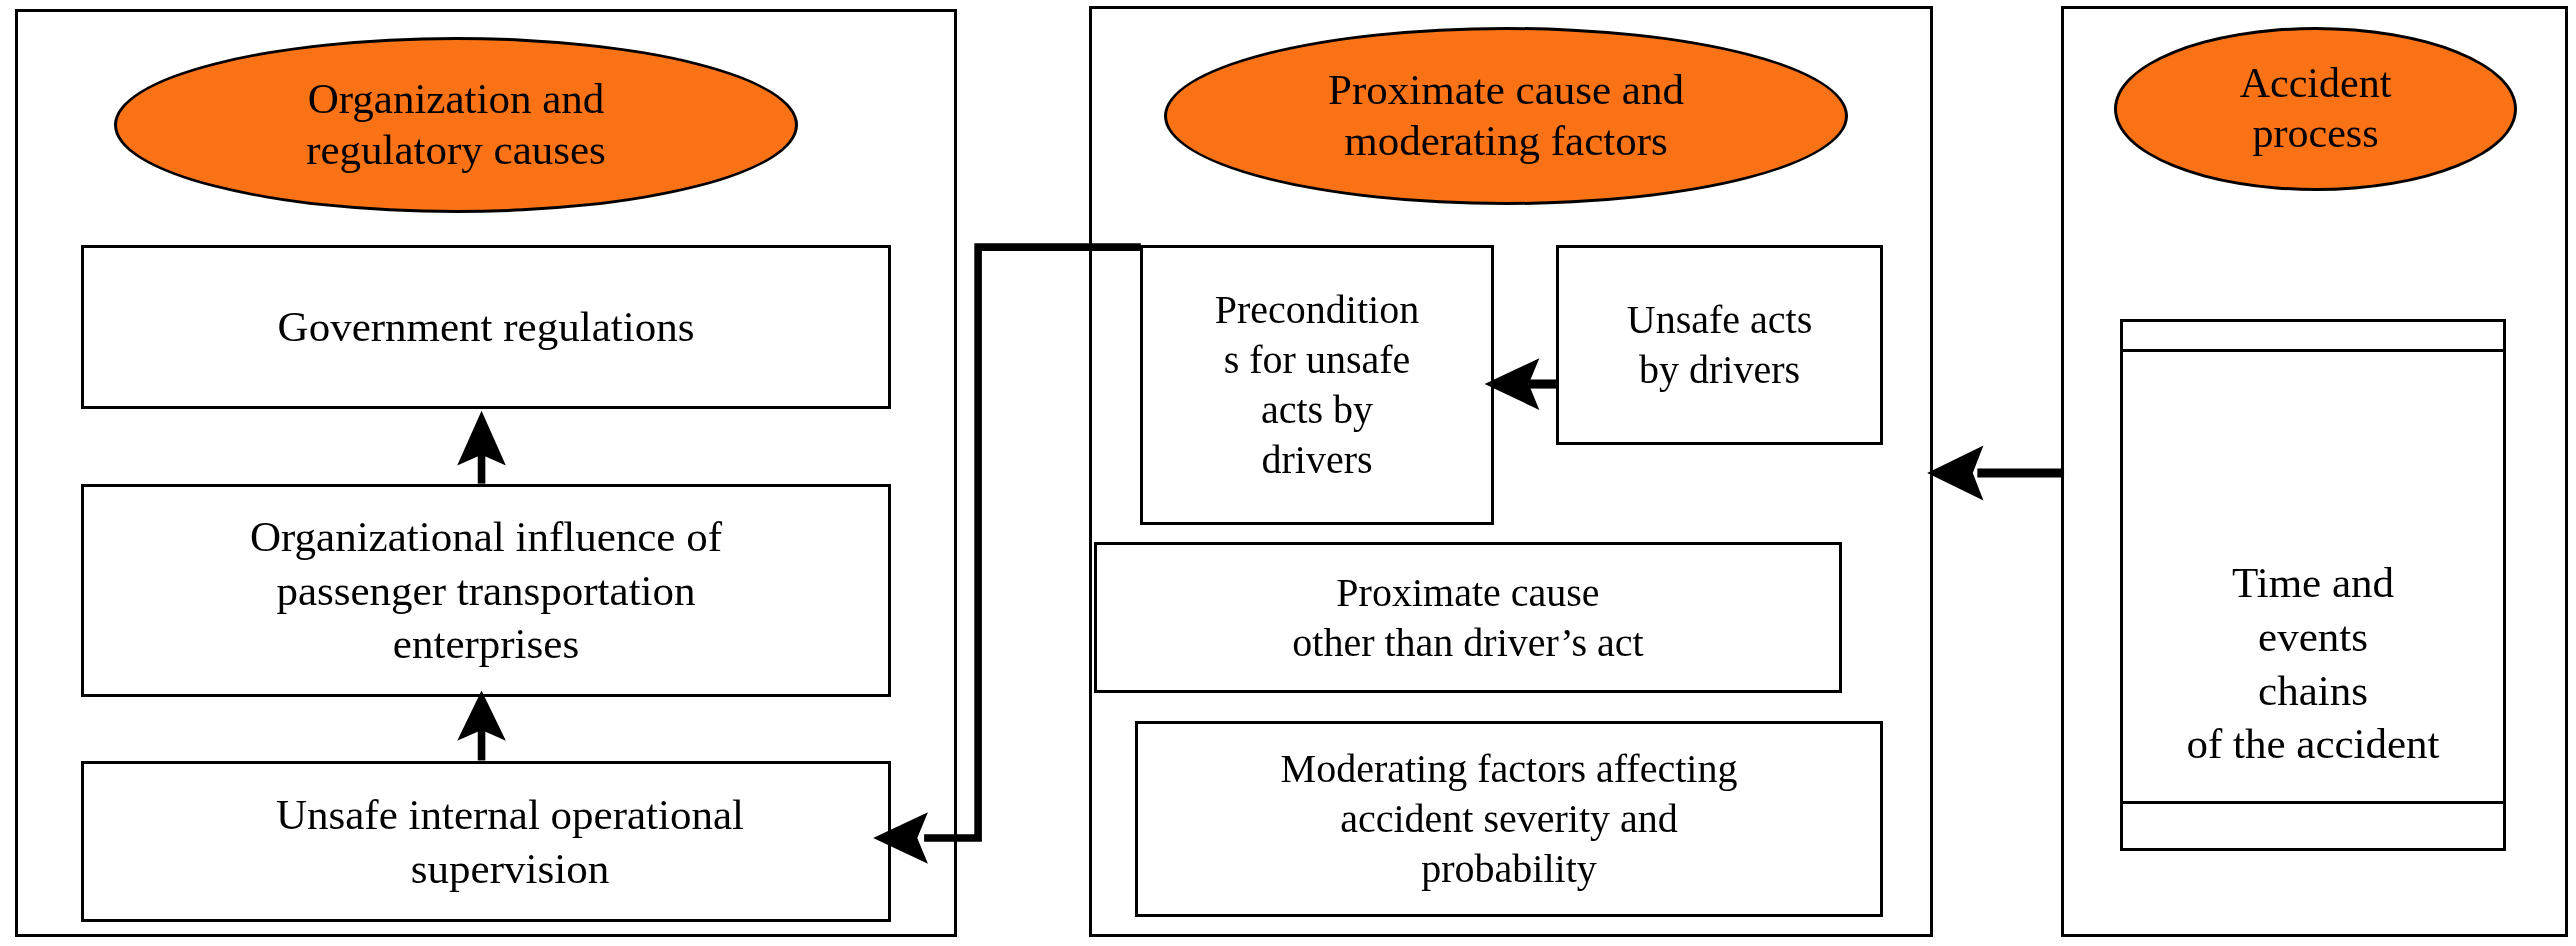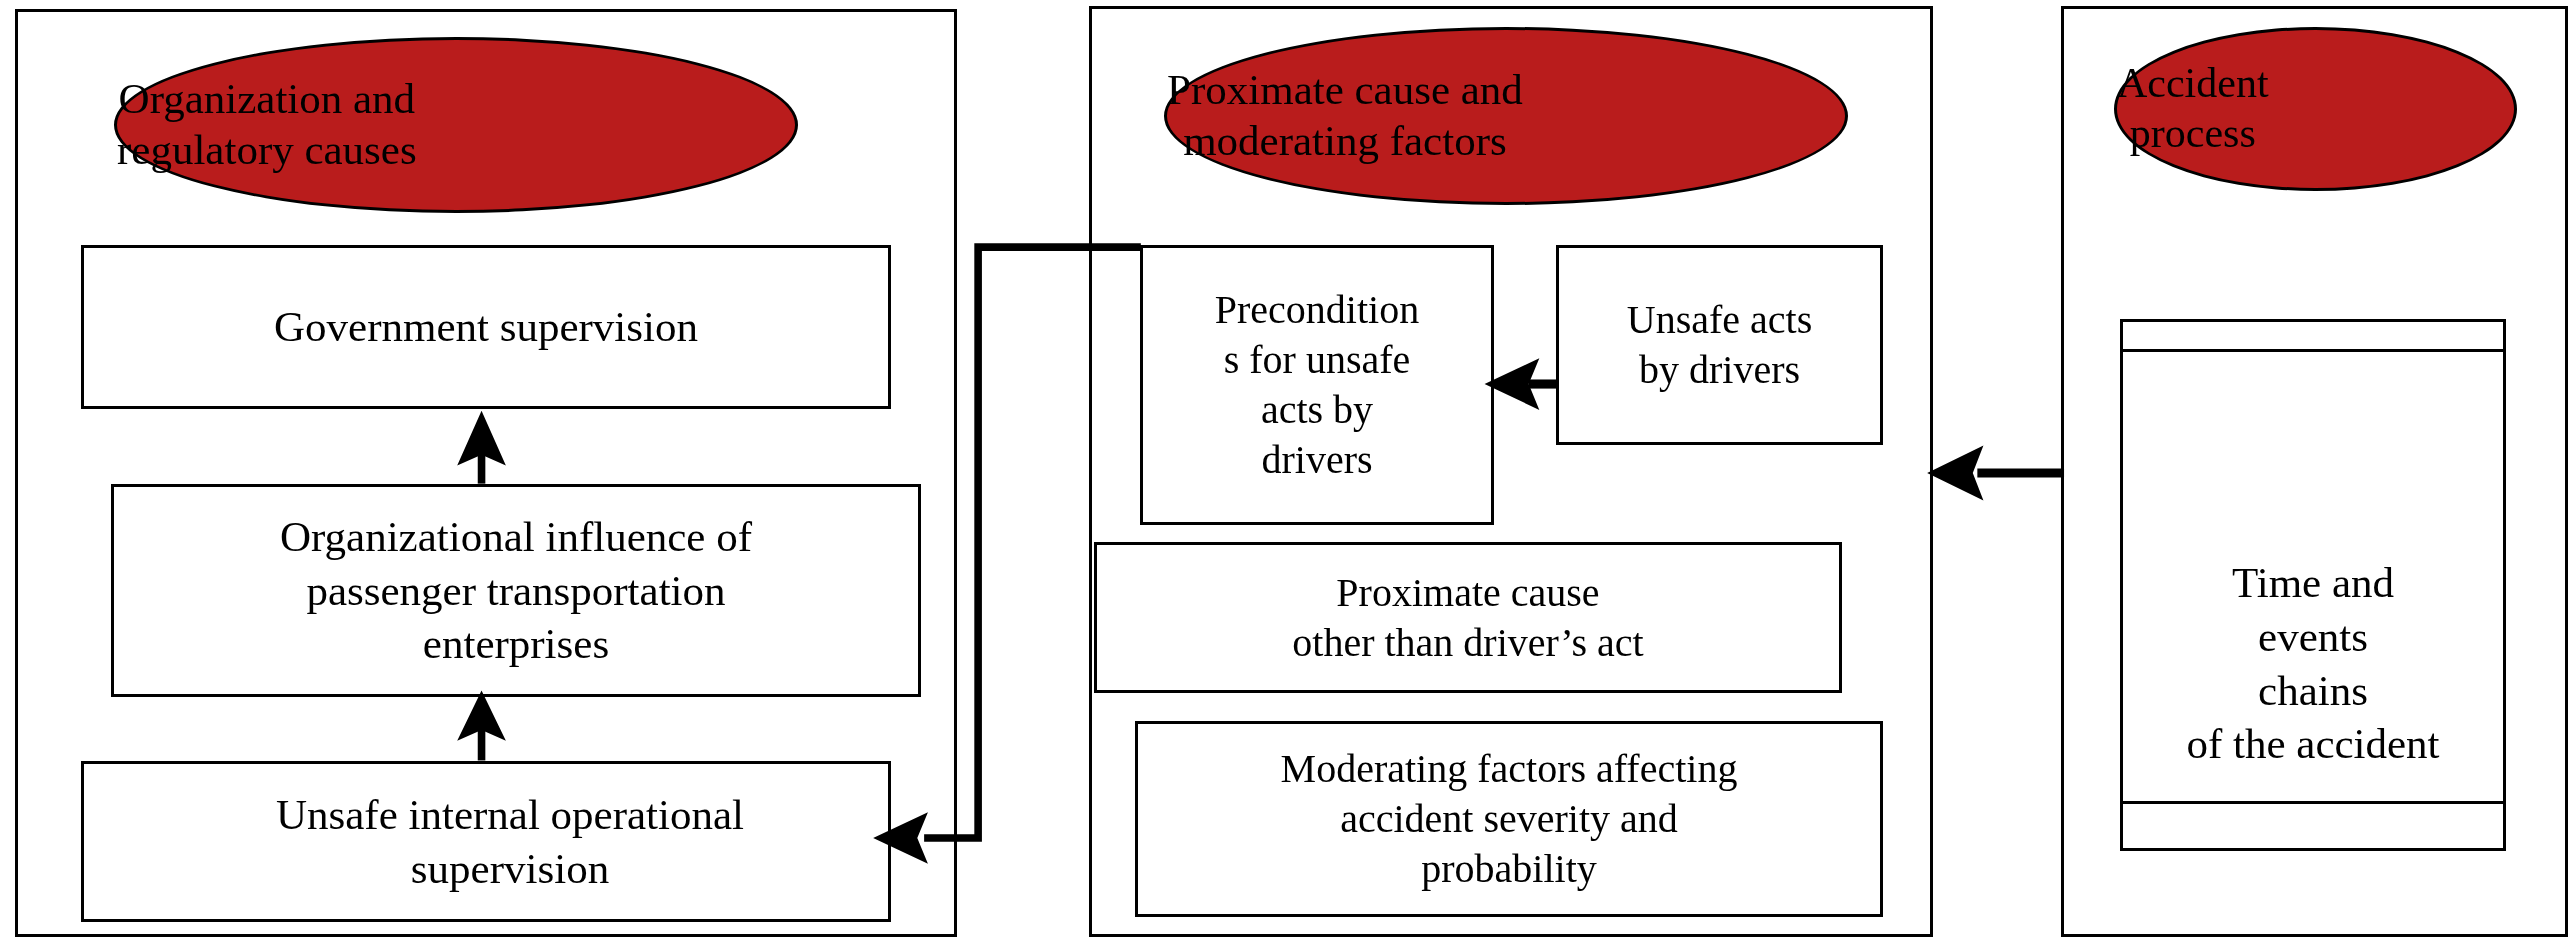--- a/index.html
+++ b/index.html
@@ -23,27 +23,27 @@
     box-sizing: border-box;
     background: #ffffff;
   }
   #panel-left   { left: 15px;   top: 9px; width: 942px; height: 928px; }
   #panel-middle { left: 1089px; top: 6px;  width: 844px; height: 931px; }
   #panel-right  { left: 2061px; top: 6px;  width: 507px;  height: 931px; }
 
   
   .ellipse {
     position: absolute;
-    background: #b91c1c;
+    background: #f97316;
     border: 3.8px solid #000000;
     border-radius: 50%;
     box-sizing: border-box;
     display: flex;
     align-items: center;
-    justify-content: flex-start;
+    justify-content: center;
     text-align: center;
     line-height: 1.18;
     color: #000000;
   }
   #ellipse-left   { left: 114px;  top: 37px; width: 684px;  height: 176px; font-size: 43px; }
   #ellipse-middle { left: 1164px; top: 27px; width: 684px;  height: 178px; font-size: 43px; }
   #ellipse-right  { left: 2114px; top: 27px; width: 403px;  height: 164px; font-size: 42px; }
 
   
   .box {
@@ -55,21 +55,21 @@
     align-items: center;
     justify-content: center;
     text-align: center;
     line-height: 1.25;
     color: #000000;
     font-size: 43px;
   }
 
   
   #box-gov   { left: 81px; top: 245px;  width: 810px; height: 164px; }
-  #box-org   { left: 81px; top: 484px;  width: 810px; height: 213px; margin-left: 30px; }
+  #box-org   { left: 81px; top: 484px;  width: 810px; height: 213px; }
   #box-super { left: 81px; top: 761px; width: 810px; height: 161px; padding-left: 48px; }
 
   
   #box-precond   { left: 1140px; top: 245px;  width: 354px;  height: 280px; font-size: 40px; }
   #box-unsafe    { left: 1556px; top: 245px;  width: 327px;  height: 200px; font-size: 40px; }
   #box-proximate { left: 1094px; top: 542px;  width: 748px;  height: 151px; font-size: 40px; }
   #box-moderate  { left: 1135px; top: 721px;  width: 748px;  height: 196px; font-size: 40px; }
 
   
   #box-time {
@@ -120,21 +120,21 @@
 <div id="canvas">
 
   <div class="panel" id="panel-left"></div>
 
   <div class="ellipse" id="ellipse-left">
     <span class="txt">Organization and
 regulatory causes</span>
   </div>
 
   <div class="box" id="box-gov">
-    <span class="txt">Government supervision</span>
+    <span class="txt">Government regulations</span>
   </div>
 
   <div class="box" id="box-org">
     <span class="txt">Organizational influence of
 passenger transportation
 enterprises</span>
   </div>
 
   <div class="box" id="box-super">
     <span class="txt">Unsafe internal operational

